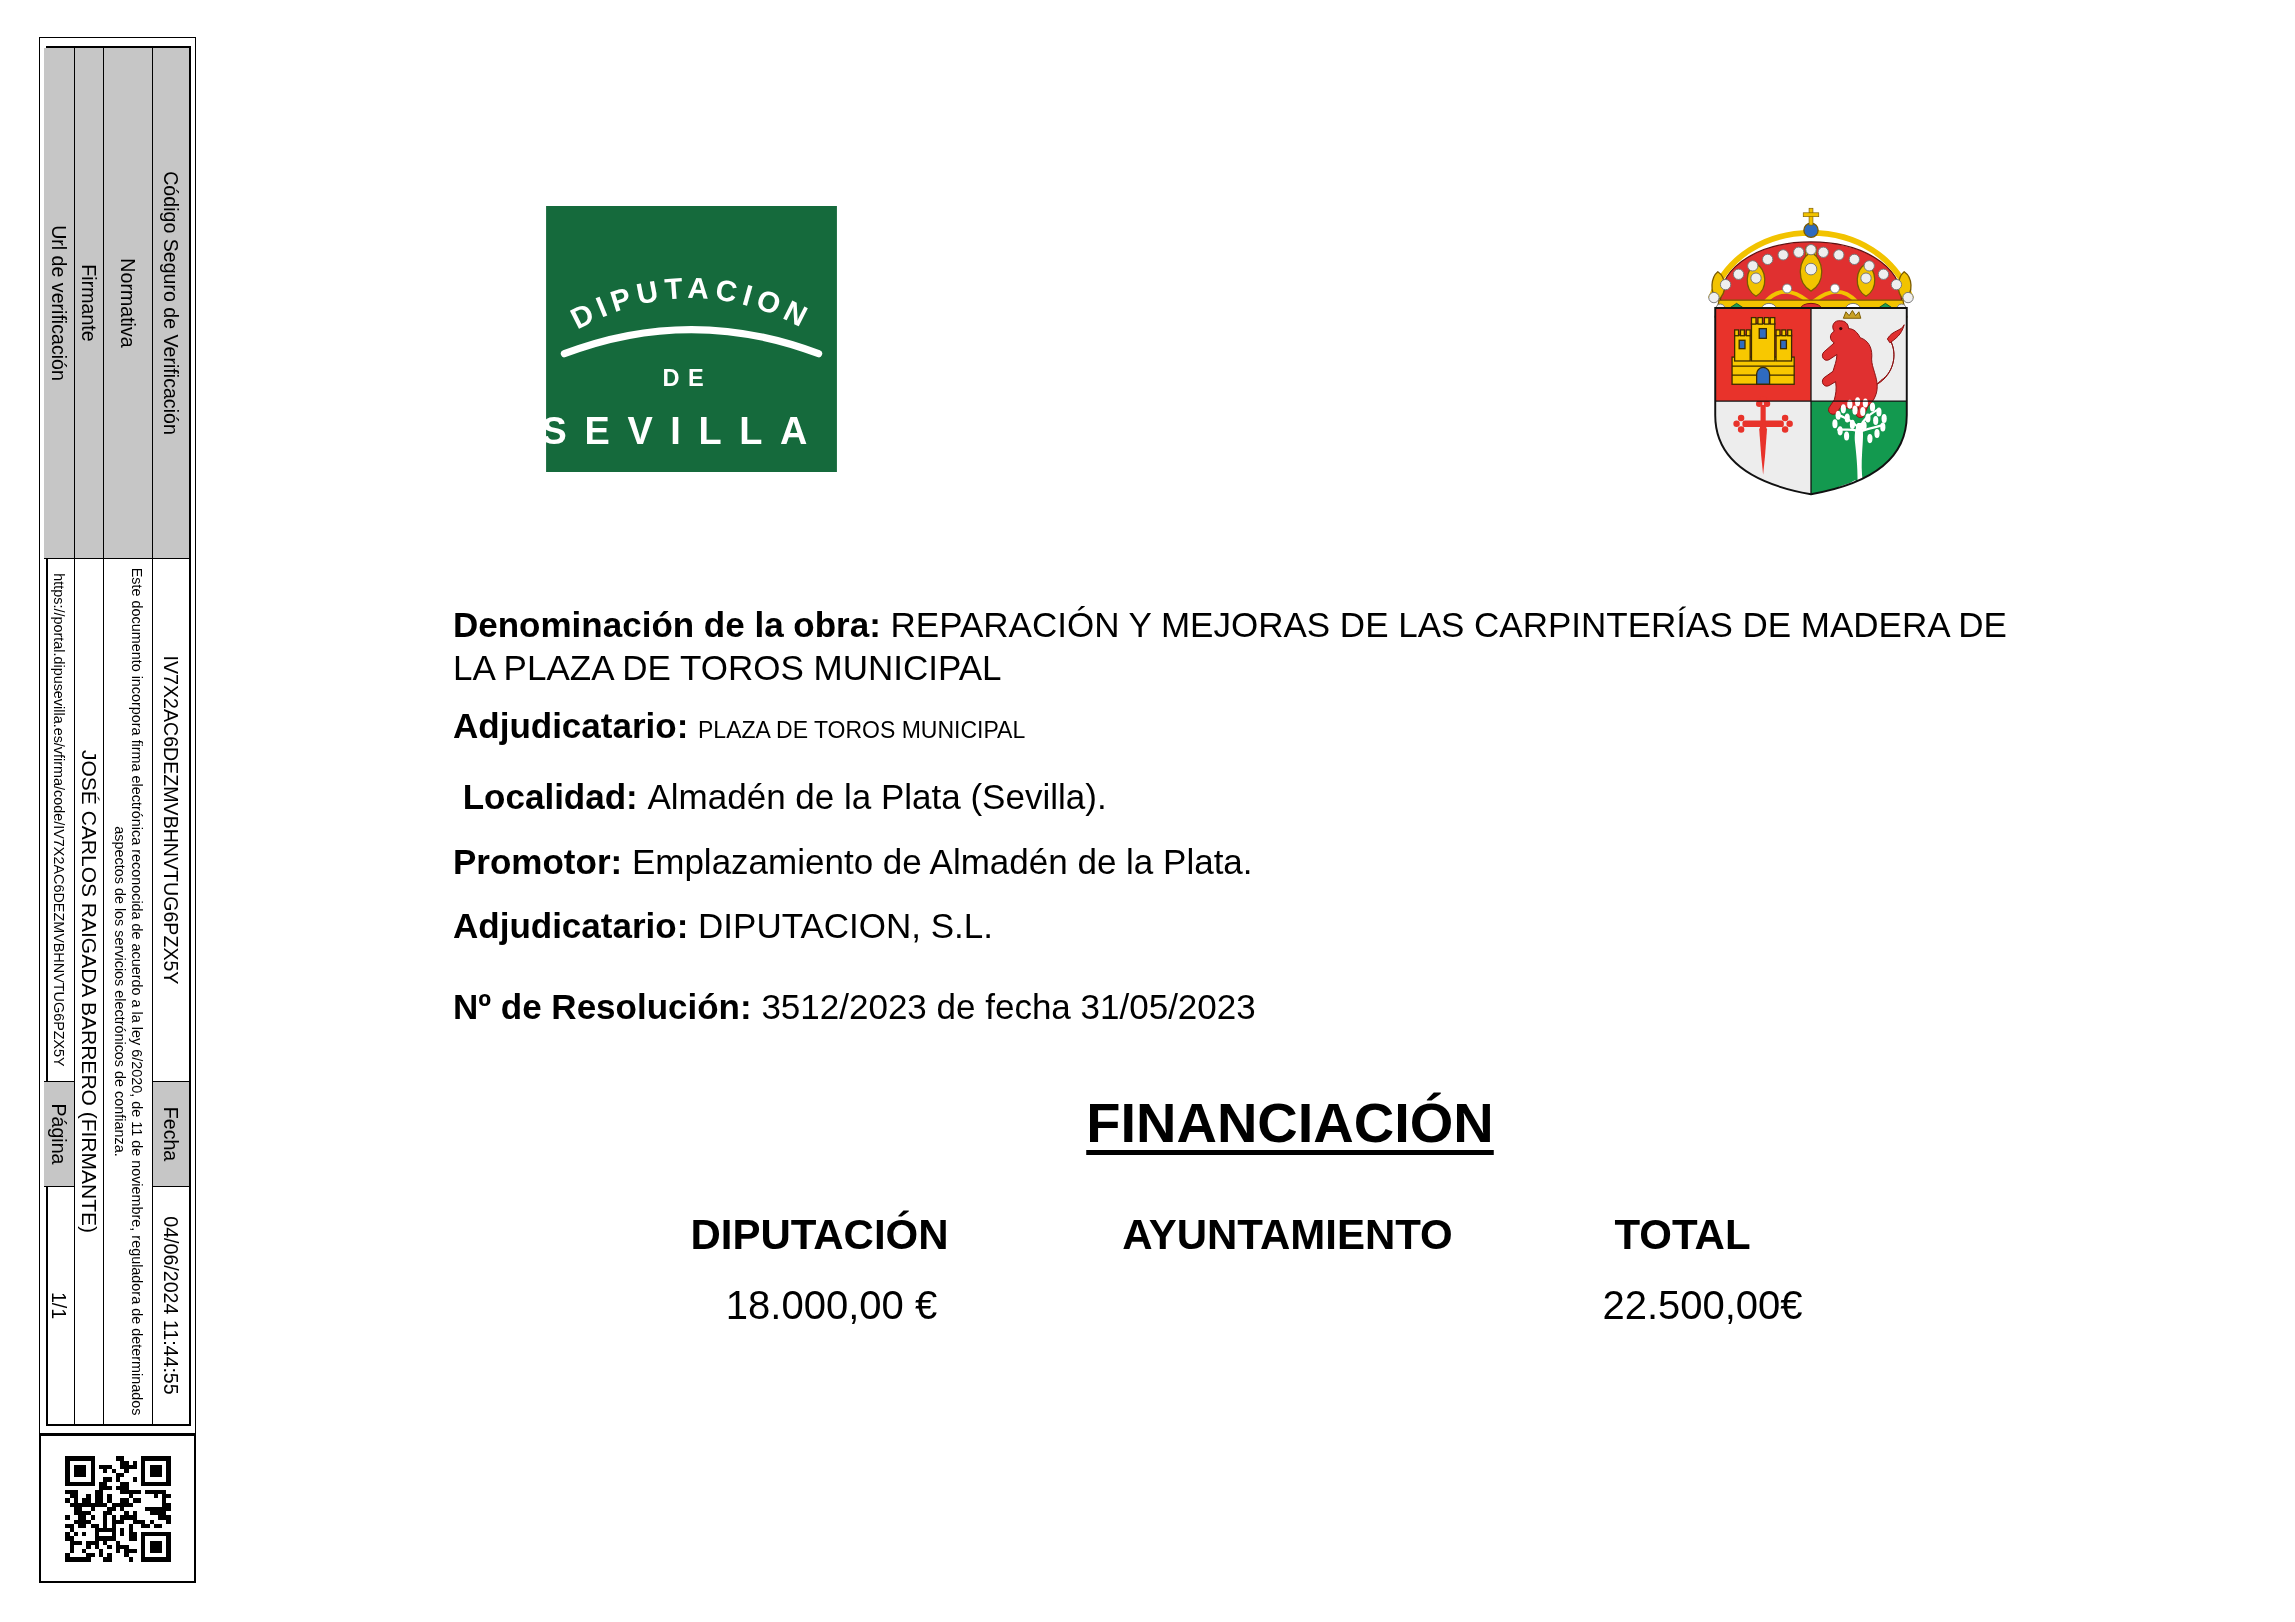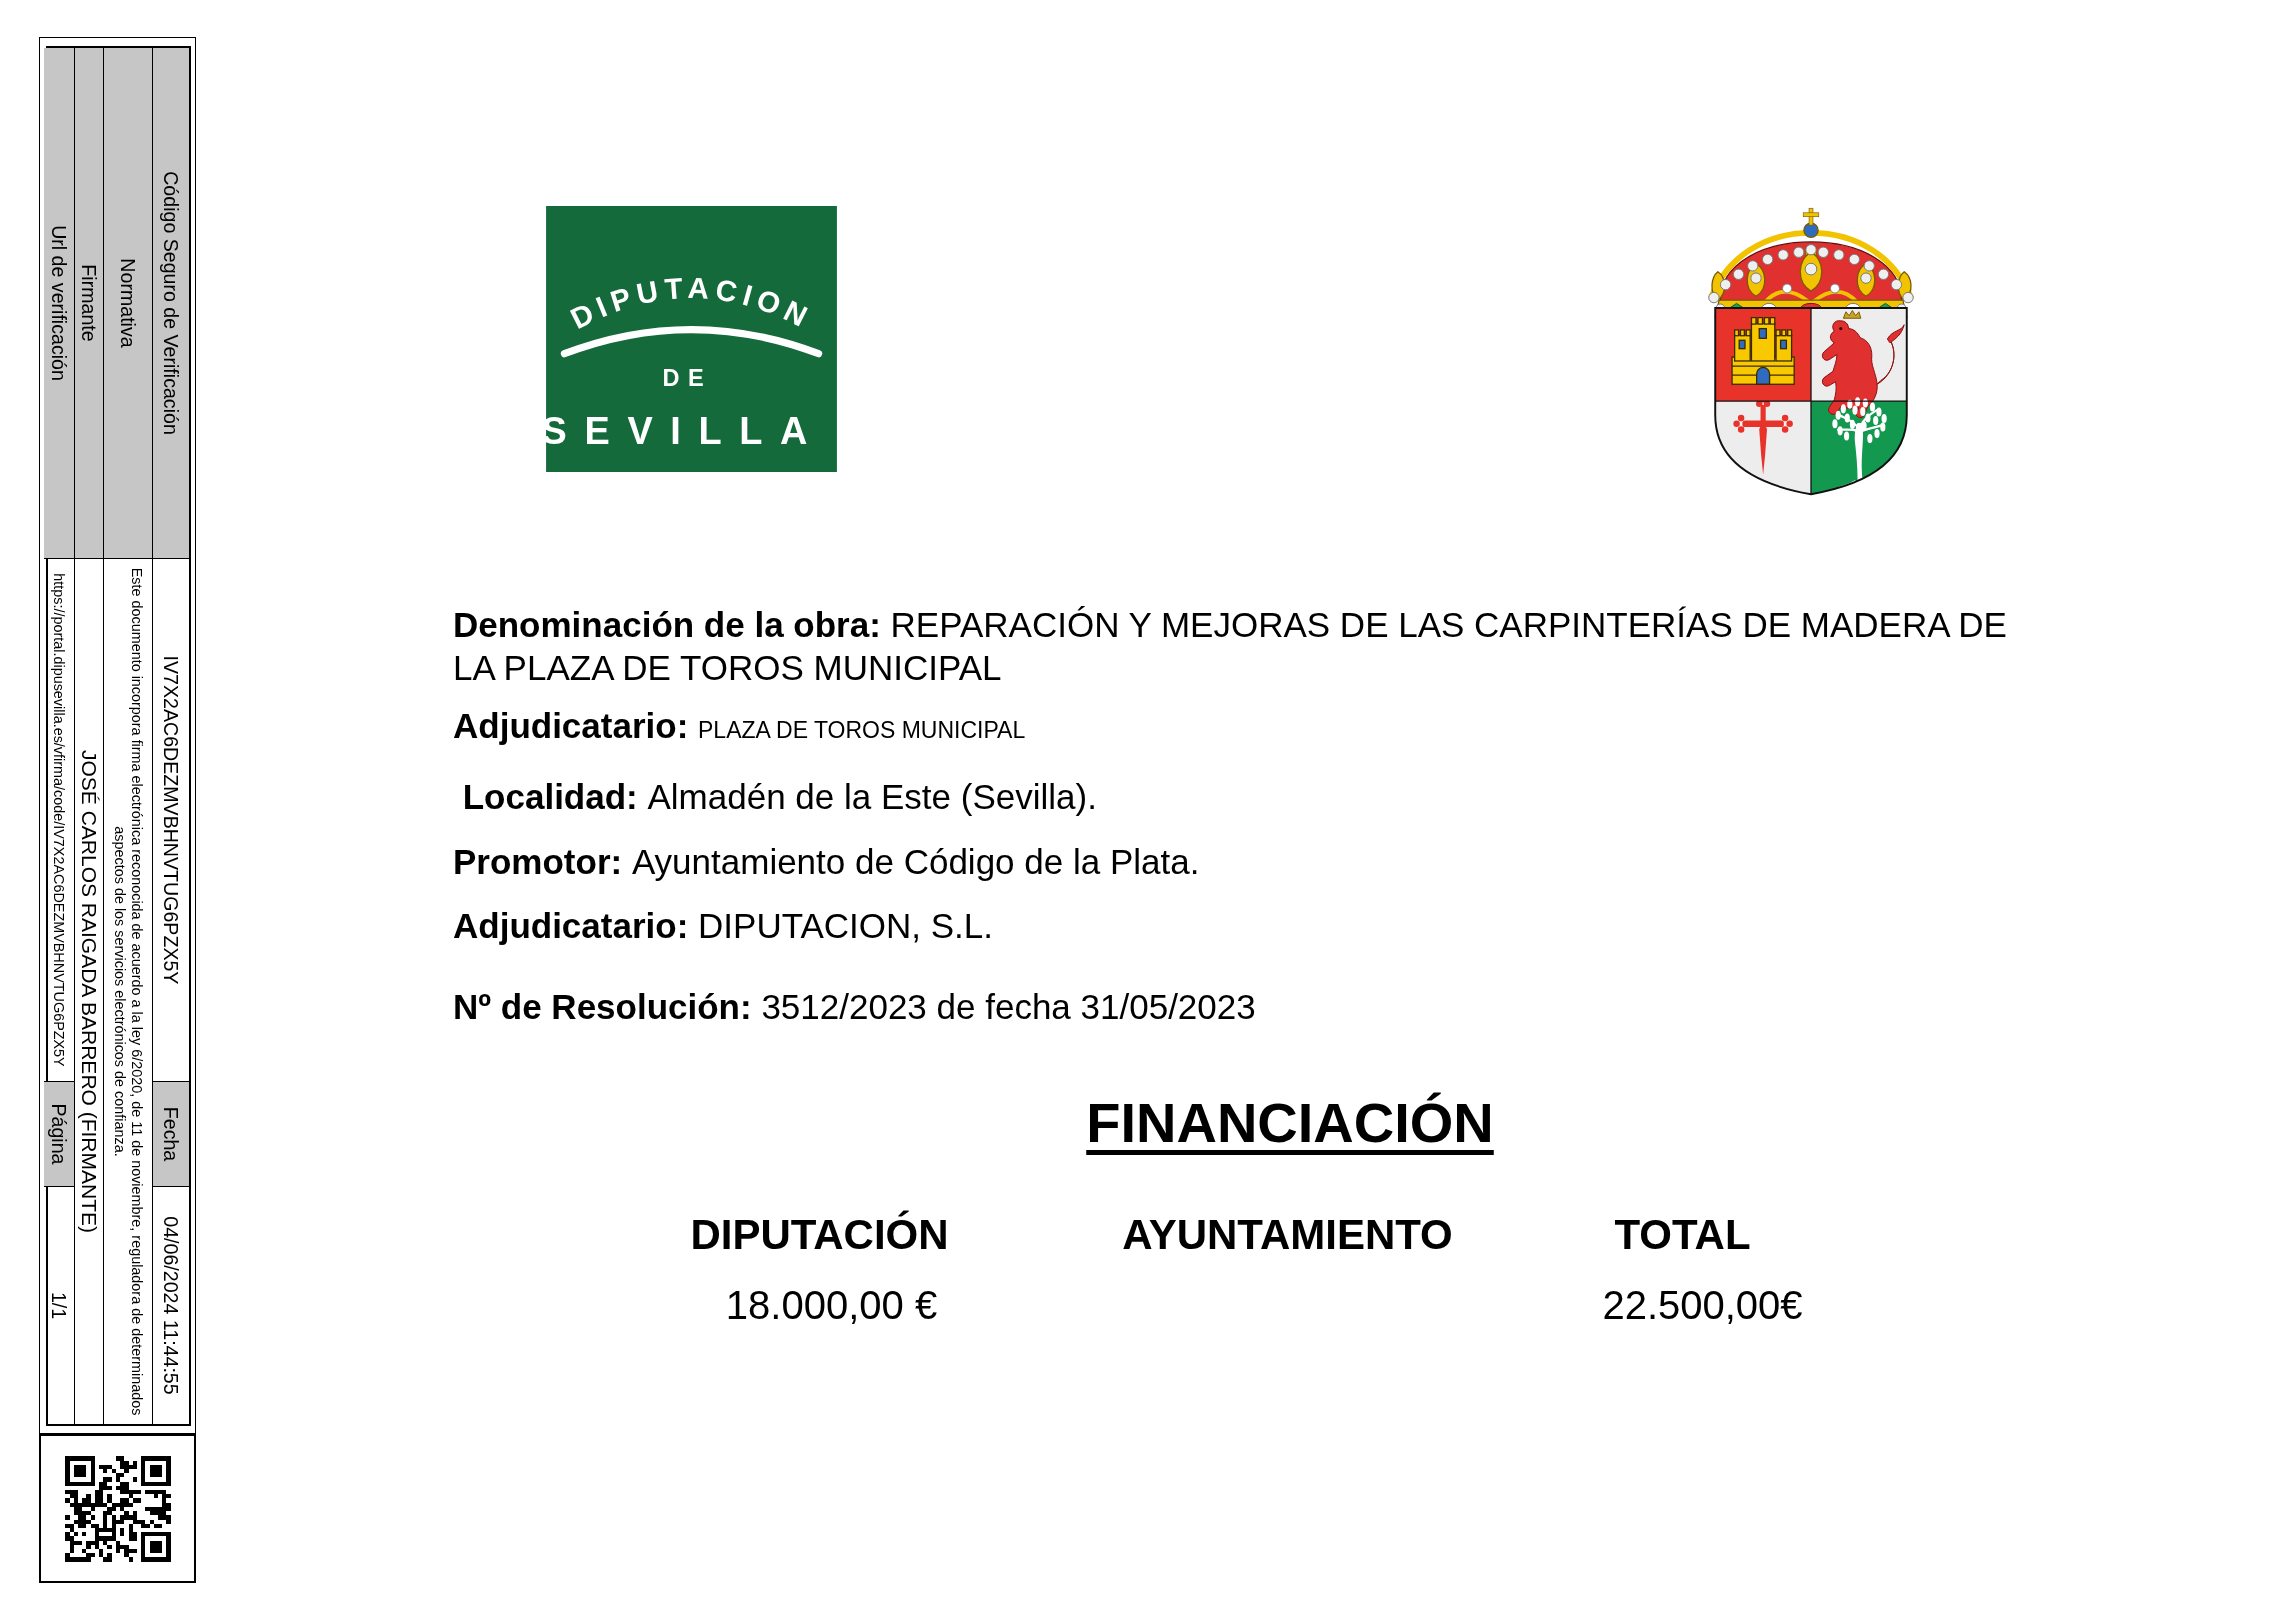--- a/index.html
+++ b/index.html
@@ -513,23 +513,23 @@
       <path d="M22,164 H318 V330 C318,402 255,437 170,452 C85,437 22,402 22,330 Z" fill="none" stroke="#111" stroke-width="3"></path>
       <line x1="170" y1="164" x2="170" y2="452" stroke="#111" stroke-width="2"></line>
       <line x1="22" y1="308" x2="318" y2="308" stroke="#111" stroke-width="2"></line>
     </svg>
   </div>
 
   <p class="fieldline" id="f-den"><span class="lbl">Denominación de la obra: </span><span class="val">REPARACIÓN Y MEJORAS DE LAS CARPINTERÍAS DE MADERA DE LA PLAZA DE TOROS MUNICIPAL</span></p>
 
   <p class="fieldline" id="f-emp"><span class="lbl">Adjudicatario: </span><span class="val val-small">PLAZA DE TOROS MUNICIPAL</span></p>
 
-  <p class="fieldline" id="f-loc"><span class="lbl"> Localidad: </span><span class="val">Almadén de la Este (Sevilla).</span></p>
-
-  <p class="fieldline" id="f-pro"><span class="lbl">Promotor: </span><span class="val">Ayuntamiento de Código de la Plata.</span></p>
+  <p class="fieldline" id="f-loc"><span class="lbl"> Localidad: </span><span class="val">Almadén de la Plata (Sevilla).</span></p>
+
+  <p class="fieldline" id="f-pro"><span class="lbl">Promotor: </span><span class="val">Emplazamiento de Almadén de la Plata.</span></p>
 
   <p class="fieldline" id="f-adj"><span class="lbl">Adjudicatario: </span><span class="val">DIPUTACION, S.L.</span></p>
 
   <p class="fieldline" id="f-res"><span class="lbl">Nº de Resolución: </span><span class="val">3512/2023 de fecha 31/05/2023</span></p>
 
   <div class="fin-title"><span>FINANCIACIÓN</span></div>
 
   <div class="fin-col" id="fc-dip">DIPUTACIÓN</div>
   <div class="fin-col" id="fc-ayu">AYUNTAMIENTO</div>
   <div class="fin-col" id="fc-tot">TOTAL</div>

